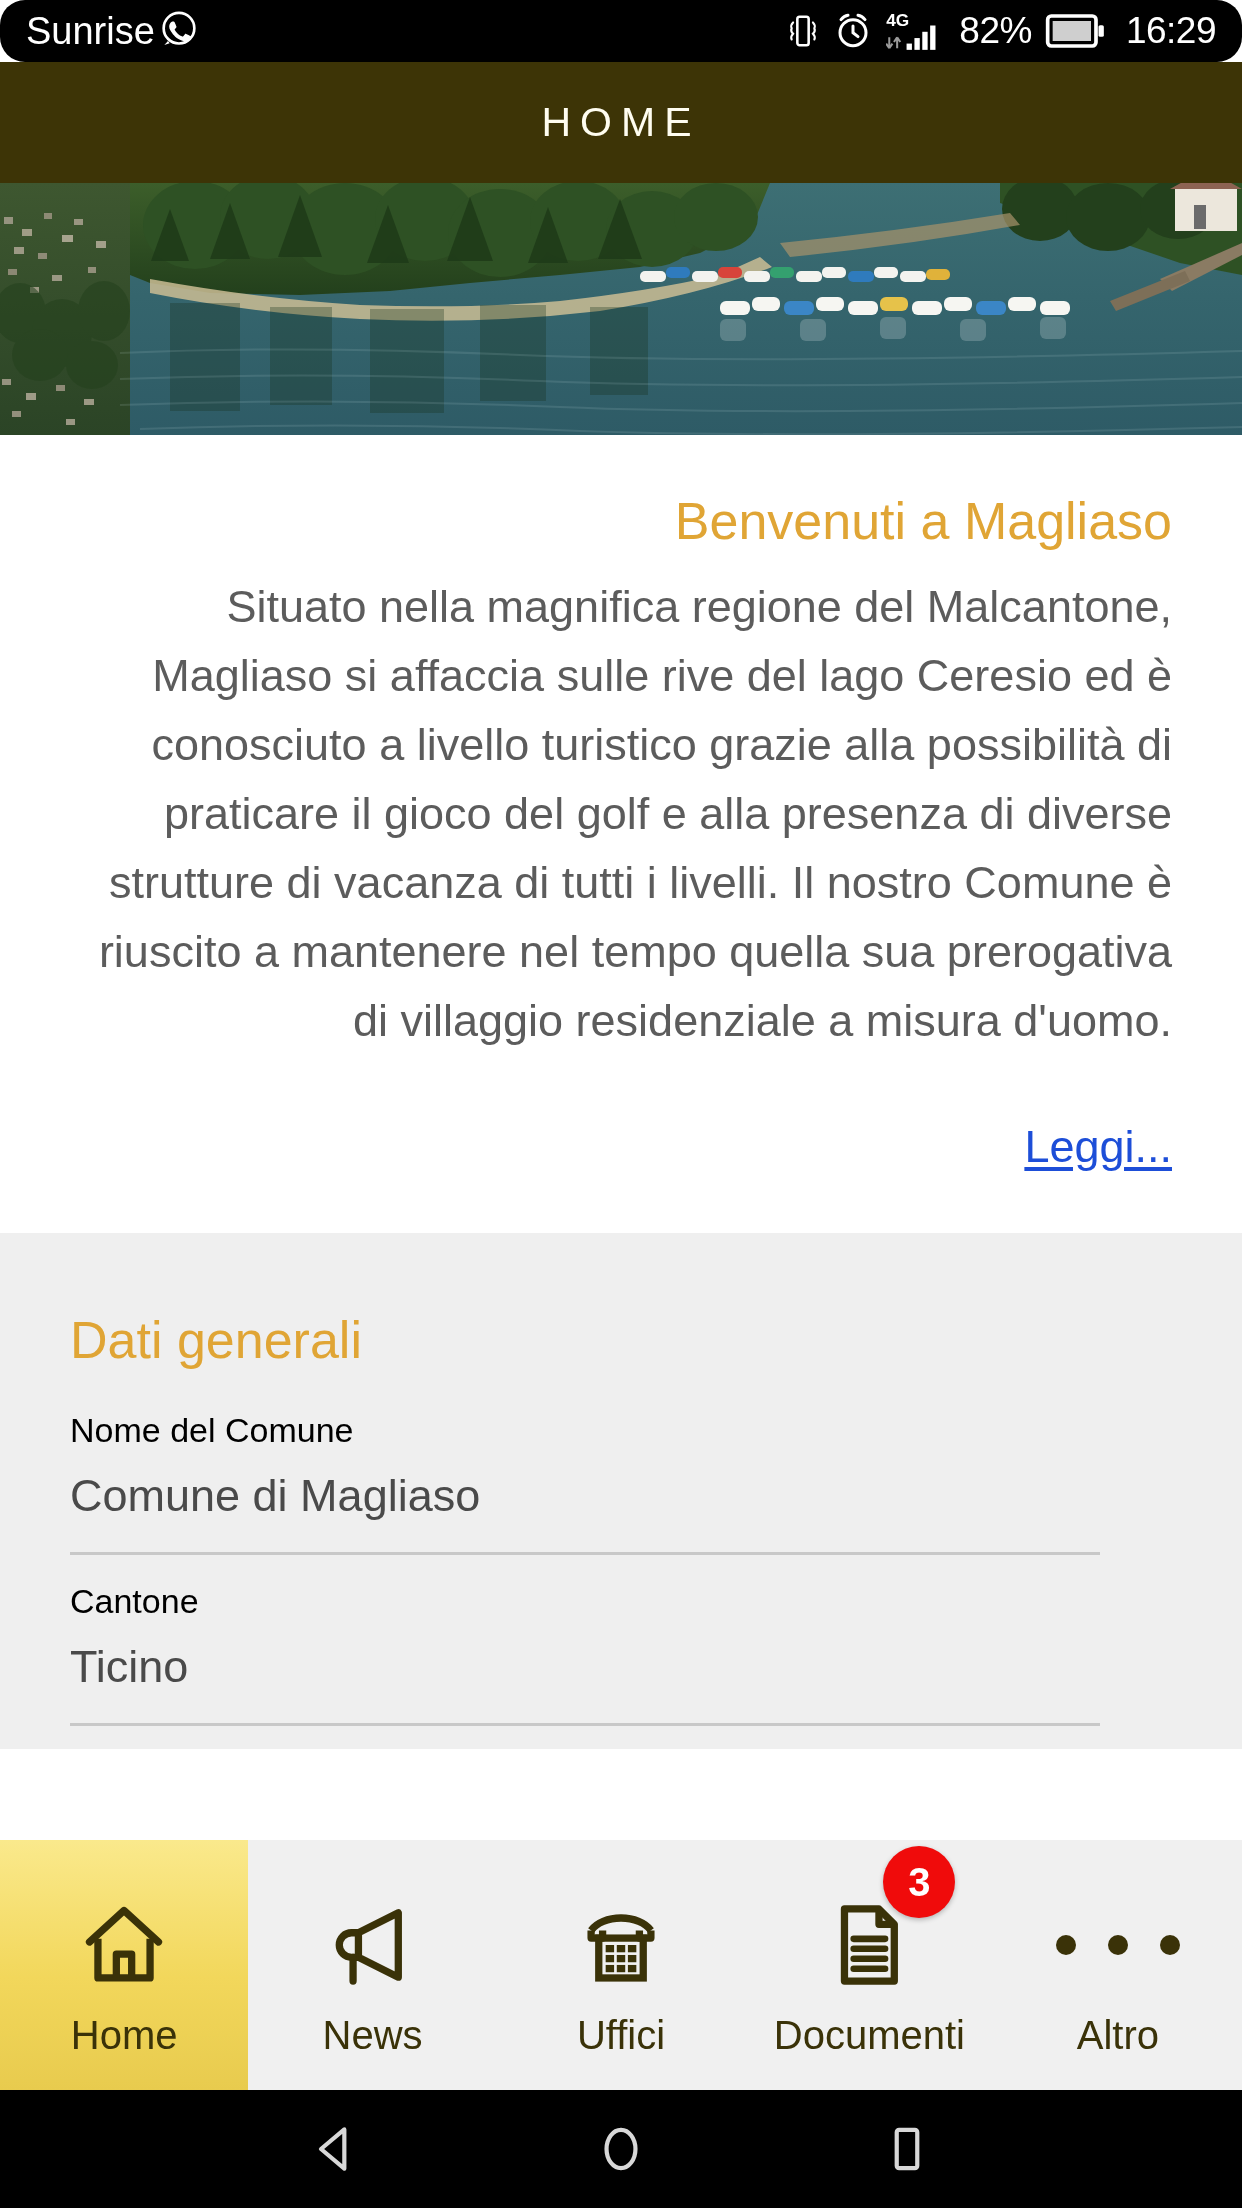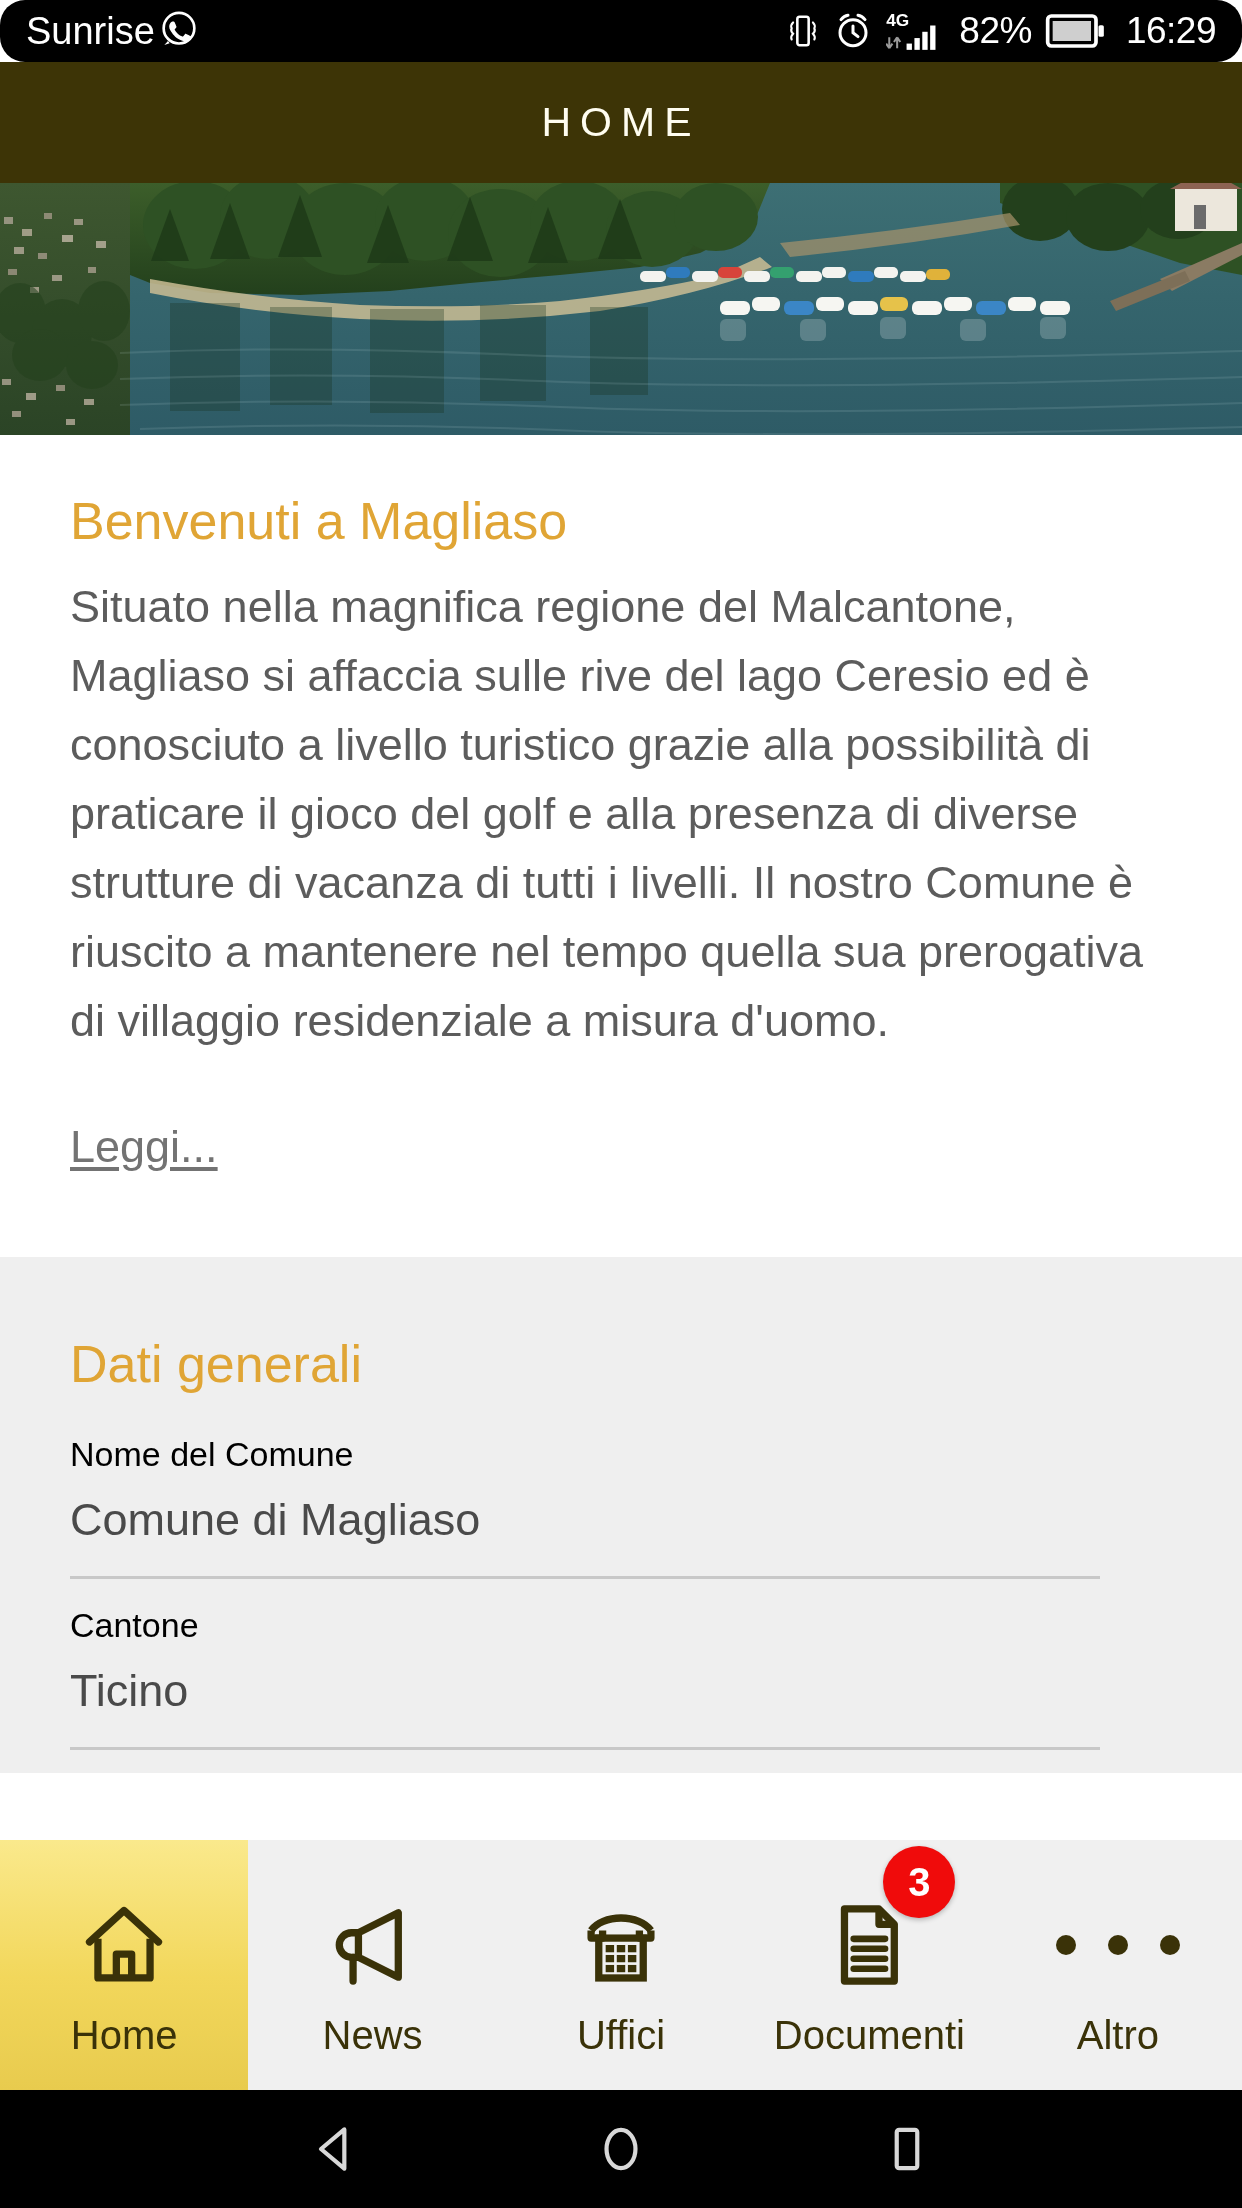--- a/index.html
+++ b/index.html
@@ -98,39 +98,40 @@
     position: absolute;
     top: 435px; left: 0;
     width: 1242px;
     height: 1405px;
     background: #ffffff;
     overflow: hidden;
   }
 
   .welcome-block {
     background: #ffffff;
-    padding: 58px 70px 84px 70px;
+    padding: 58px 70px 60px 70px;
+    text-align: right;
   }
   .section-title {
     color: #E0A535;
     font-size: 52px;
     font-weight: 400;
     line-height: 1.1;
     margin-bottom: 22px;
   }
   .body-text {
     color: #5C5C5C;
     font-size: 45px;
     line-height: 69px;
     font-weight: 400;
   }
   .read-more {
     display: inline-block;
     margin-top: 66px;
-    color: #737373;
+    color: #1d4ed8;
     font-size: 45px;
     text-decoration: underline;
     text-underline-offset: 5px;
   }
 
   .data-block {
     background: #EFEFEF;
     padding: 77px 70px 0 70px;
     height: 516px;
   }

